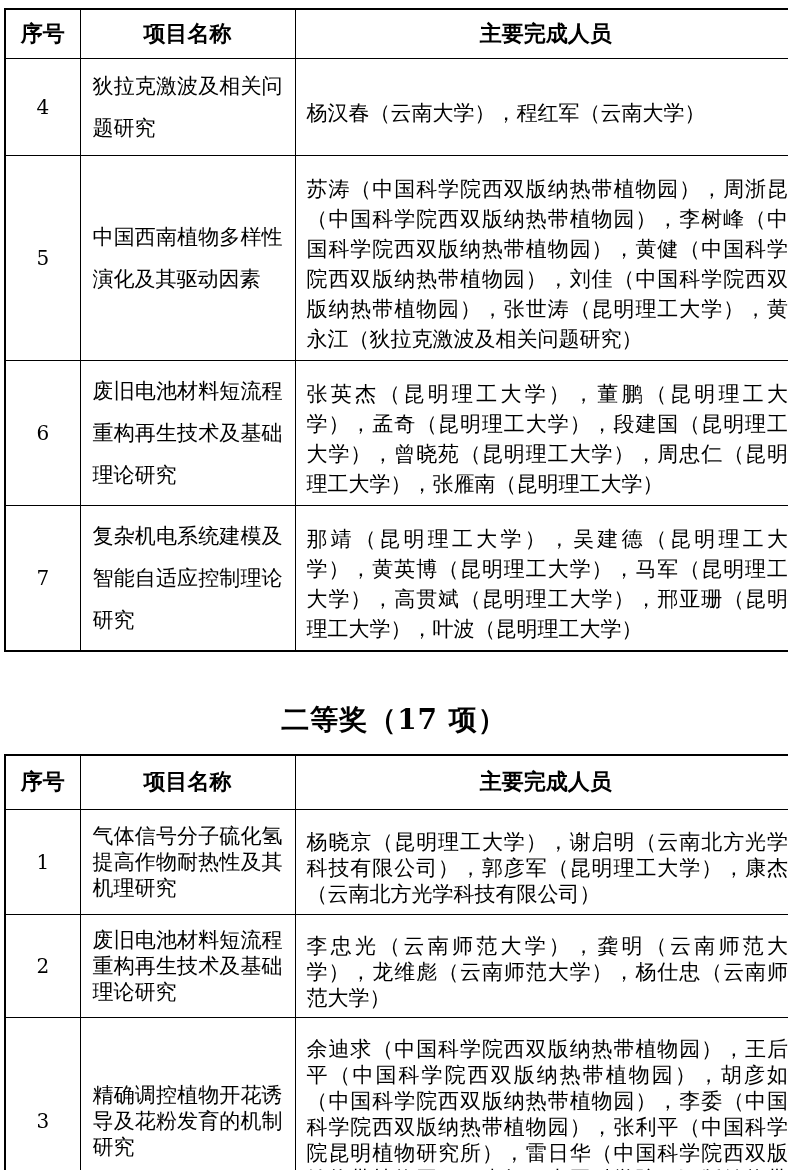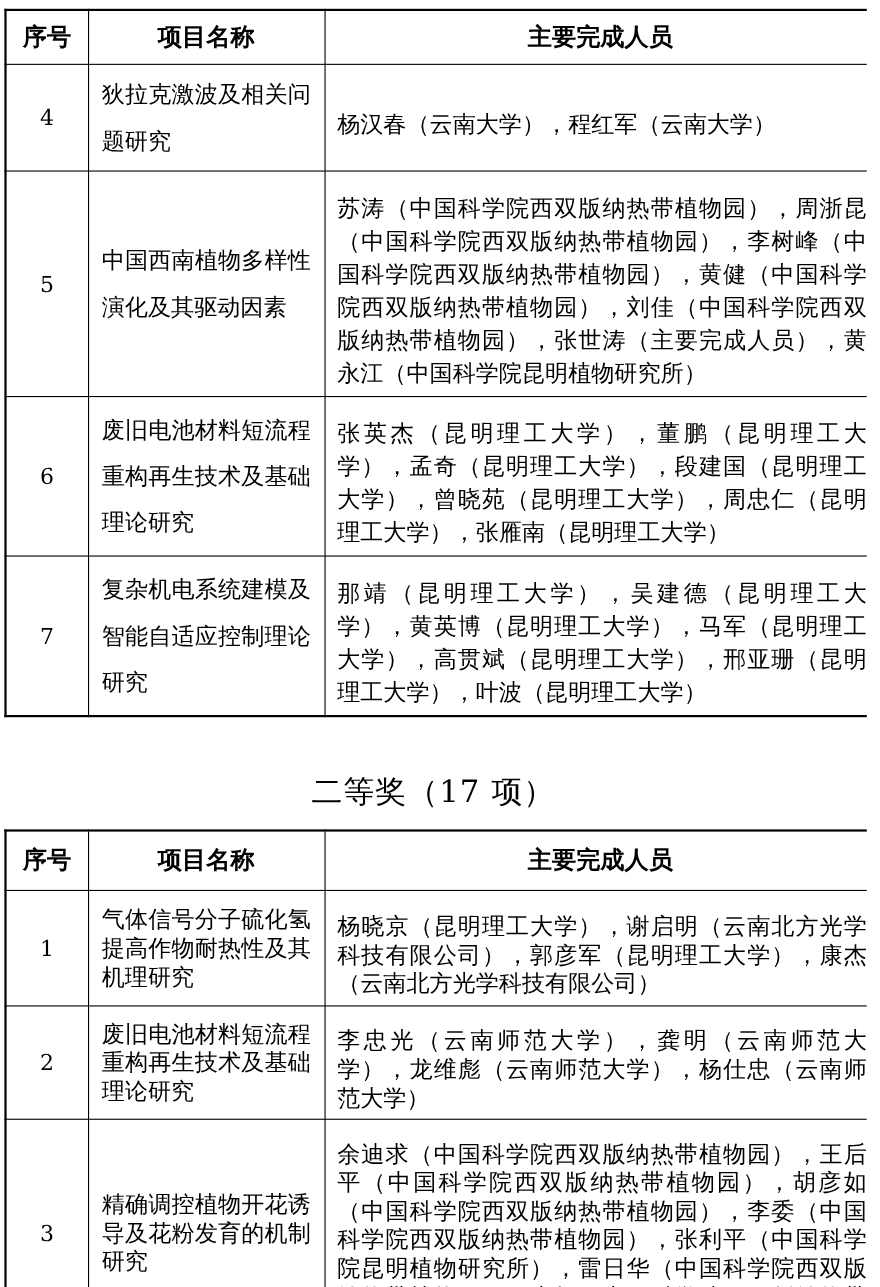--- a/index.html
+++ b/index.html
@@ -65,21 +65,21 @@
   tr.t1r2 { height: 125px; }
   tr.t1r3 { height: 143px; }
   table.t2 tr.header-row { height: 55px; }
   tr.t2r0 { height: 105px; }
   tr.t2r1 { height: 98px; }
   tr.t2r2 { height: 203px; }
   .section-heading {
     margin: 48px 0 14px 0;
     text-align: center;
     font-family: "DejaVu Serif", serif;
-    font-weight: normal;
+    font-weight: bold;
     font-size: 28px;
     line-height: 40px;
     letter-spacing: 1px;
   }
 </style>
 </head>
 <body>
 
 <div class="page">
 
@@ -98,21 +98,21 @@
     </thead>
     <tbody>
       <tr class="t1r0">
         <td class="cell-no">4</td>
         <td class="cell-proj">狄拉克激波及相关问题研究</td>
         <td class="cell-ppl">杨汉春（云南大学），程红军（云南大学）</td>
       </tr>
       <tr class="t1r1">
         <td class="cell-no">5</td>
         <td class="cell-proj">中国西南植物多样性演化及其驱动因素</td>
-        <td class="cell-ppl">苏涛（中国科学院西双版纳热带植物园），周浙昆（中国科学院西双版纳热带植物园），李树峰（中国科学院西双版纳热带植物园），黄健（中国科学院西双版纳热带植物园），刘佳（中国科学院西双版纳热带植物园），张世涛（主要完成人员），黄永江（中国科学院昆明植物研究所）</td>
+        <td class="cell-ppl">苏涛（中国科学院西双版纳热带植物园），周浙昆（中国科学院西双版纳热带植物园），李树峰（中国科学院西双版纳热带植物园），黄健（中国科学院西双版纳热带植物园），刘佳（中国科学院西双版纳热带植物园），张世涛（昆明理工大学），黄永江（狄拉克激波及相关问题研究）</td>
       </tr>
       <tr class="t1r2">
         <td class="cell-no">6</td>
         <td class="cell-proj">废旧电池材料短流程重构再生技术及基础理论研究</td>
         <td class="cell-ppl">张英杰（昆明理工大学），董鹏（昆明理工大学），孟奇（昆明理工大学），段建国（昆明理工大学），曾晓苑（昆明理工大学），周忠仁（昆明理工大学），张雁南（昆明理工大学）</td>
       </tr>
       <tr class="t1r3">
         <td class="cell-no">7</td>
         <td class="cell-proj">复杂机电系统建模及智能自适应控制理论研究</td>
         <td class="cell-ppl">那靖（昆明理工大学），吴建德（昆明理工大学），黄英博（昆明理工大学），马军（昆明理工大学），高贯斌（昆明理工大学），邢亚珊（昆明理工大学），叶波（昆明理工大学）</td>

